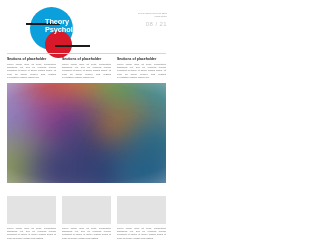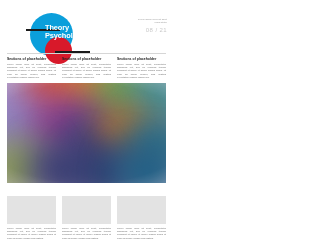--- a/index.html
+++ b/index.html
@@ -20,21 +20,21 @@
   .slide {
     position: absolute;
     inset: 0;
     background: #ffffff;
   }
 
   
   .header {
     position: absolute;
     left: 0;
-    top: 12px;
+    top: 6px;
     width: 173px;
     height: 53px;
   }
 
   .logo-wrap {
     position: absolute;
     left: 24px;
     top: 1px;
     width: 68px;
     height: 52px;

